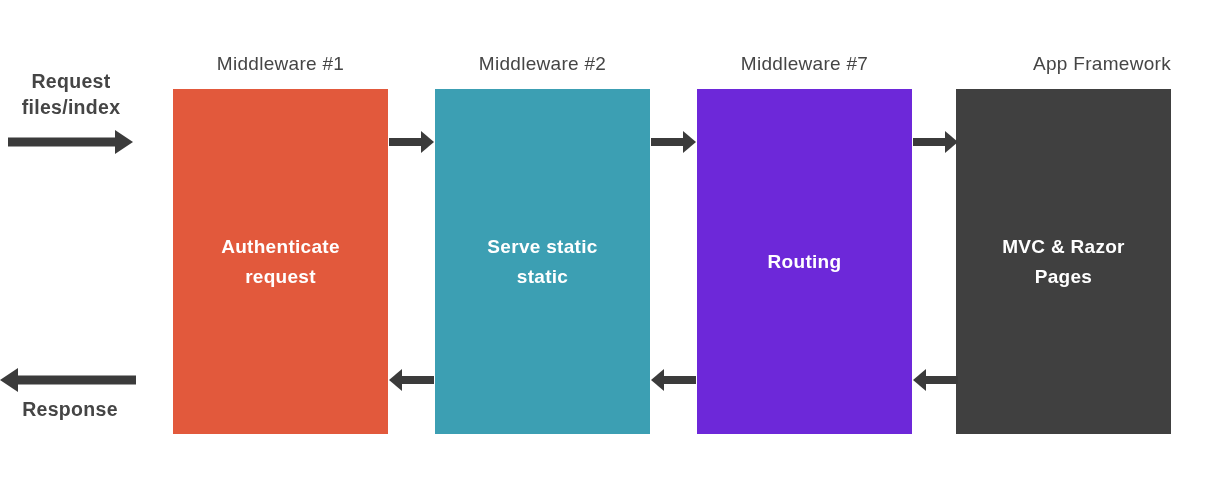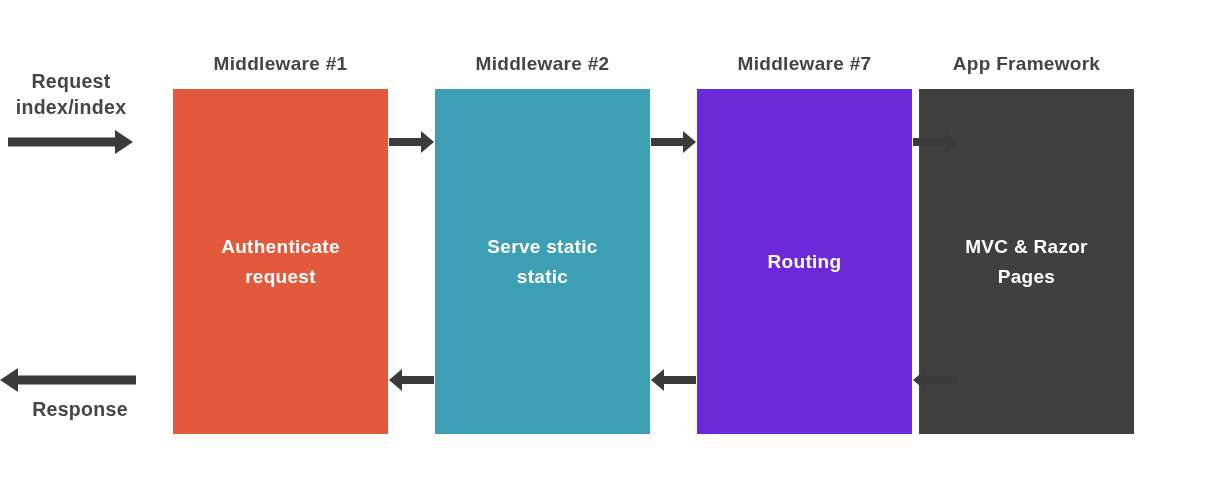--- a/index.html
+++ b/index.html
@@ -23,37 +23,37 @@
     top: 68px;
     width: 142px;
     text-align: center;
     font-size: 19.5px;
     font-weight: bold;
     line-height: 26px;
     letter-spacing: 0.3px;
   }
   .response-label {
     position: absolute;
-    left: 12px;
+    left: 2px;
     top: 398px;
     width: 136px;
     text-align: center;
     font-size: 19.5px;
     font-weight: bold;
     letter-spacing: 0.3px;
   }
 
   
   .col-header {
     position: absolute;
     top: 53px;
     width: 215px;
     text-align: center;
     font-size: 19px;
-    font-weight: bold;
+    font-weight: normal;
     letter-spacing: 0.3px;
   }
 
   
   .pipe-box {
     position: absolute;
     top: 89px;
     width: 215px;
     height: 345px;
     display: flex;
@@ -102,39 +102,39 @@
     border-top-width: 12px;
     border-bottom-width: 12px;
     border-left-width: 18px;
   }
   .arrow.point-left { transform: scaleX(-1); }
 
   
   .hdr-1, .box-1 { left: 173px; }
   .hdr-2, .box-2 { left: 435px; }
   .hdr-3, .box-3 { left: 697px; }
-  .hdr-4, .box-4 { left: 919px; }
+  .hdr-4, .box-4 { left: 956px; text-align: right; }
 
   .arrow-request  { left: 8px;   top: 129px; width: 125px; }
   .arrow-response { left: 0px;   top: 367px; width: 136px; }
   .gap-top-1    { left: 389px; top: 130px; width: 45px; }
   .gap-top-2    { left: 651px; top: 130px; width: 45px; }
   .gap-top-3    { left: 913px; top: 130px; width: 45px; }
   .gap-bottom-1 { left: 389px; top: 368px; width: 45px; }
   .gap-bottom-2 { left: 651px; top: 368px; width: 45px; }
   .gap-bottom-3 { left: 913px; top: 368px; width: 45px; }
 </style>
 </head>
 <body>
 
 <div class="canvas">
 
   <div class="request-label" style="color: rgb(69, 69, 69);">
     <div>Request</div>
-    <div>index/index</div>
+    <div>files/index</div>
   </div>
   <div class="arrow big arrow-request" style="color: rgb(59, 59, 59);">
     <i class="shaft"></i>
       <i class="head"></i>
   </div>
 
   <div class="arrow big point-left arrow-response" style="color: rgb(59, 59, 59);">
     <i class="shaft"></i>
       <i class="head"></i>
   </div>

